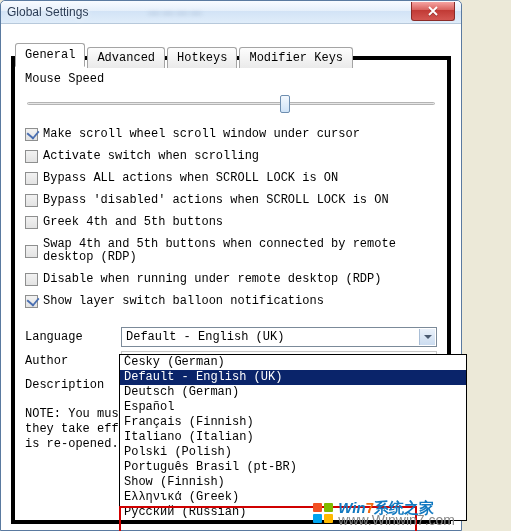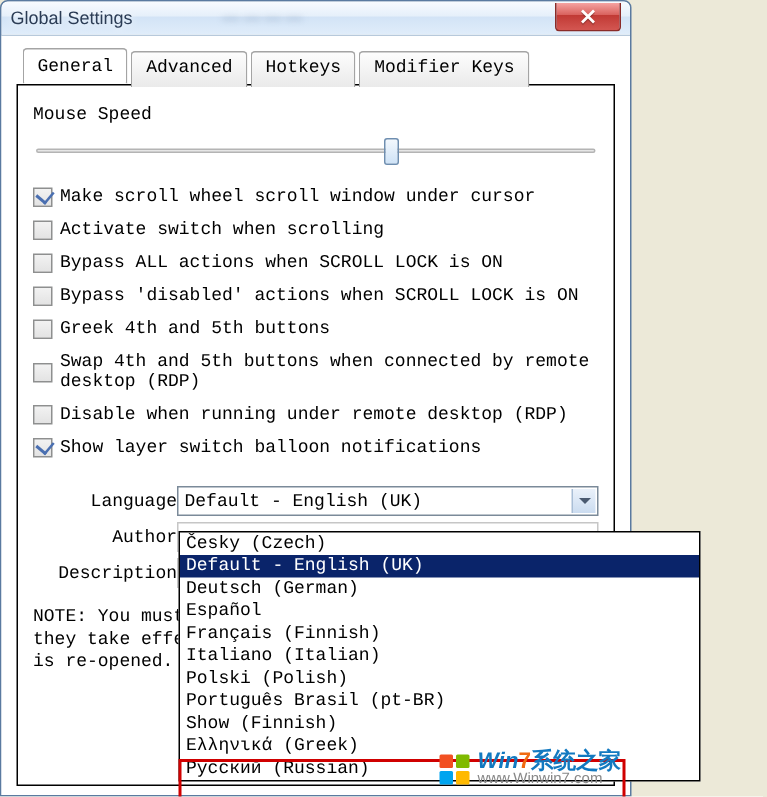--- a/index.html
+++ b/index.html
@@ -7,21 +7,21 @@
     margin: 0;
     font-family: "Courier New", monospace;
     font-size: 12px;
     background: #ece9d8;
     width: 511px;
     height: 531px;
     overflow: hidden;
     position: relative;
   }
   .window {
-    width: 421px;
+    width: 462px;
     height: 531px;
     background: #fff;
     border: 1px solid #5a7aa0;
     border-radius: 5px 5px 0 0;
     display: flex;
     flex-direction: column;
     position: relative;
   }
   .titlebar {
     height: 28px;
@@ -63,44 +63,45 @@
   .close-btn svg { filter: drop-shadow(0 1px 0 rgba(0,0,0,0.25)); }
   .client {
     flex: 1;
     background: #fff;
     padding: 8px 10px 6px 10px;
     position: relative;
   }
   .tabstrip {
     display: flex;
     position: relative;
-    top: 0;
+    top: 11px;
     z-index: 2;
     padding-left: 4px;
+    align-items: center;
   }
   .tab {
     border: 1px solid #a4a4a4;
     border-bottom: none;
     background: linear-gradient(to bottom, #fdfdfd, #eaeaea);
     padding: 3px 9px 3px 9px;
     margin-right: 2px;
     border-radius: 3px 3px 0 0;
     font-size: 12px;
     position: relative;
     top: 2px;
   }
   .tab.active {
     background: #fff;
     top: 0;
     padding-top: 4px;
     padding-bottom: 4px;
     border-bottom: 1px solid #fff;
   }
   .tabpanel {
-    border: 1px solid #000000;
+    border: 4px solid #000000;
     background: #fff;
     padding: 12px 10px 10px 10px;
     position: relative;
     z-index: 1;
     height: 468px;
     font-family: Liberation Mono, monospace;
   }
   .row { display: flex; align-items: center; margin-bottom: 9px; }
   .label-mouse { margin-bottom: 6px; }
   .slider-row { margin: 4px 0 12px 0; }
@@ -123,21 +124,21 @@
   }
   .checkbox.checked::after {
     content: ""; position: absolute; left: 2px; top: -1px;
     width: 8px; height: 8px;
     border-right: 2px solid #4a6fb1; border-bottom: 2px solid #4a6fb1;
     transform: rotate(40deg) scaleX(0.85);
   }
   .chk-label { line-height: 13px; }
   .spacer { height: 10px; }
   .form-row { display: flex; align-items: center; margin-bottom: 4px; }
-  .form-label { width: 96px; text-align: right; }
+  .form-label { width: 96px; }
   .combo {
     flex: 1; height: 20px; border: 1px solid #7b8a99;
     background: #fff; display: flex; align-items: center;
     padding: 0 18px 0 4px; position: relative;
   }
   .combo-arrow {
     position: absolute; right: 1px; top: 1px; bottom: 1px; width: 16px;
     background: linear-gradient(to bottom,#eaf1fa,#cbdcf0);
     border-left: 1px solid #a9bed6;
     display:flex;align-items:center;justify-content:center;
@@ -189,21 +190,21 @@
   .wm-flag span { position:absolute; width:9px; height:9px; border-radius:1px; }
   .wm-flag .r{background:#f25022;left:0;top:0;}
   .wm-flag .g{background:#7fba00;left:11px;top:0;}
   .wm-flag .b{background:#00a4ef;left:0;top:11px;}
   .wm-flag .y{background:#ffb900;left:11px;top:11px;}
   .wm-text { line-height: 12px; }
   .wm-main { font-size: 15px; }
   .wm-main .w { color:#1279c0; font-style:italic; font-weight:bold; }
   .wm-main .n { color:#f06a12; font-weight:bold; }
   .wm-main .rest { color:#1279c0; font-weight:bold; }
-  .wm-sub { font-size: 10px; color:#888; }
+  .wm-sub { font-size: 14px; color:#888; }
 </style>
 </head>
 <body>
 
 <div class="window">
   <div class="titlebar">
     <span class="titlebar-title">Global Settings</span>
     <span class="blur-text">— — — —</span>
     <div class="close-btn">
       <svg width="10" height="10" viewBox="0 0 10 10">
@@ -286,21 +287,21 @@
 
       <div class="note">
         <span>NOTE: You must</span><br>
         <span>they take effe</span><br>
         <span>is re-opened.</span>
       </div>
 
     </div>
 
     <div class="dropdown-popup">
-      <div class="opt">Česky (Czech)</div>
+      <div class="opt">Česky (German)</div>
       <div class="opt selected">Default - English (UK)</div>
       <div class="opt">Deutsch (German)</div>
       <div class="opt">Español</div>
       <div class="opt">Français (Finnish)</div>
       <div class="opt">Italiano (Italian)</div>
       <div class="opt">Polski (Polish)</div>
       <div class="opt">Português Brasil (pt-BR)</div>
       <div class="opt">Show (Finnish)</div>
       <div class="opt">Ελληνικά (Greek)</div>
       <div class="opt">Русский (Russian)</div>

